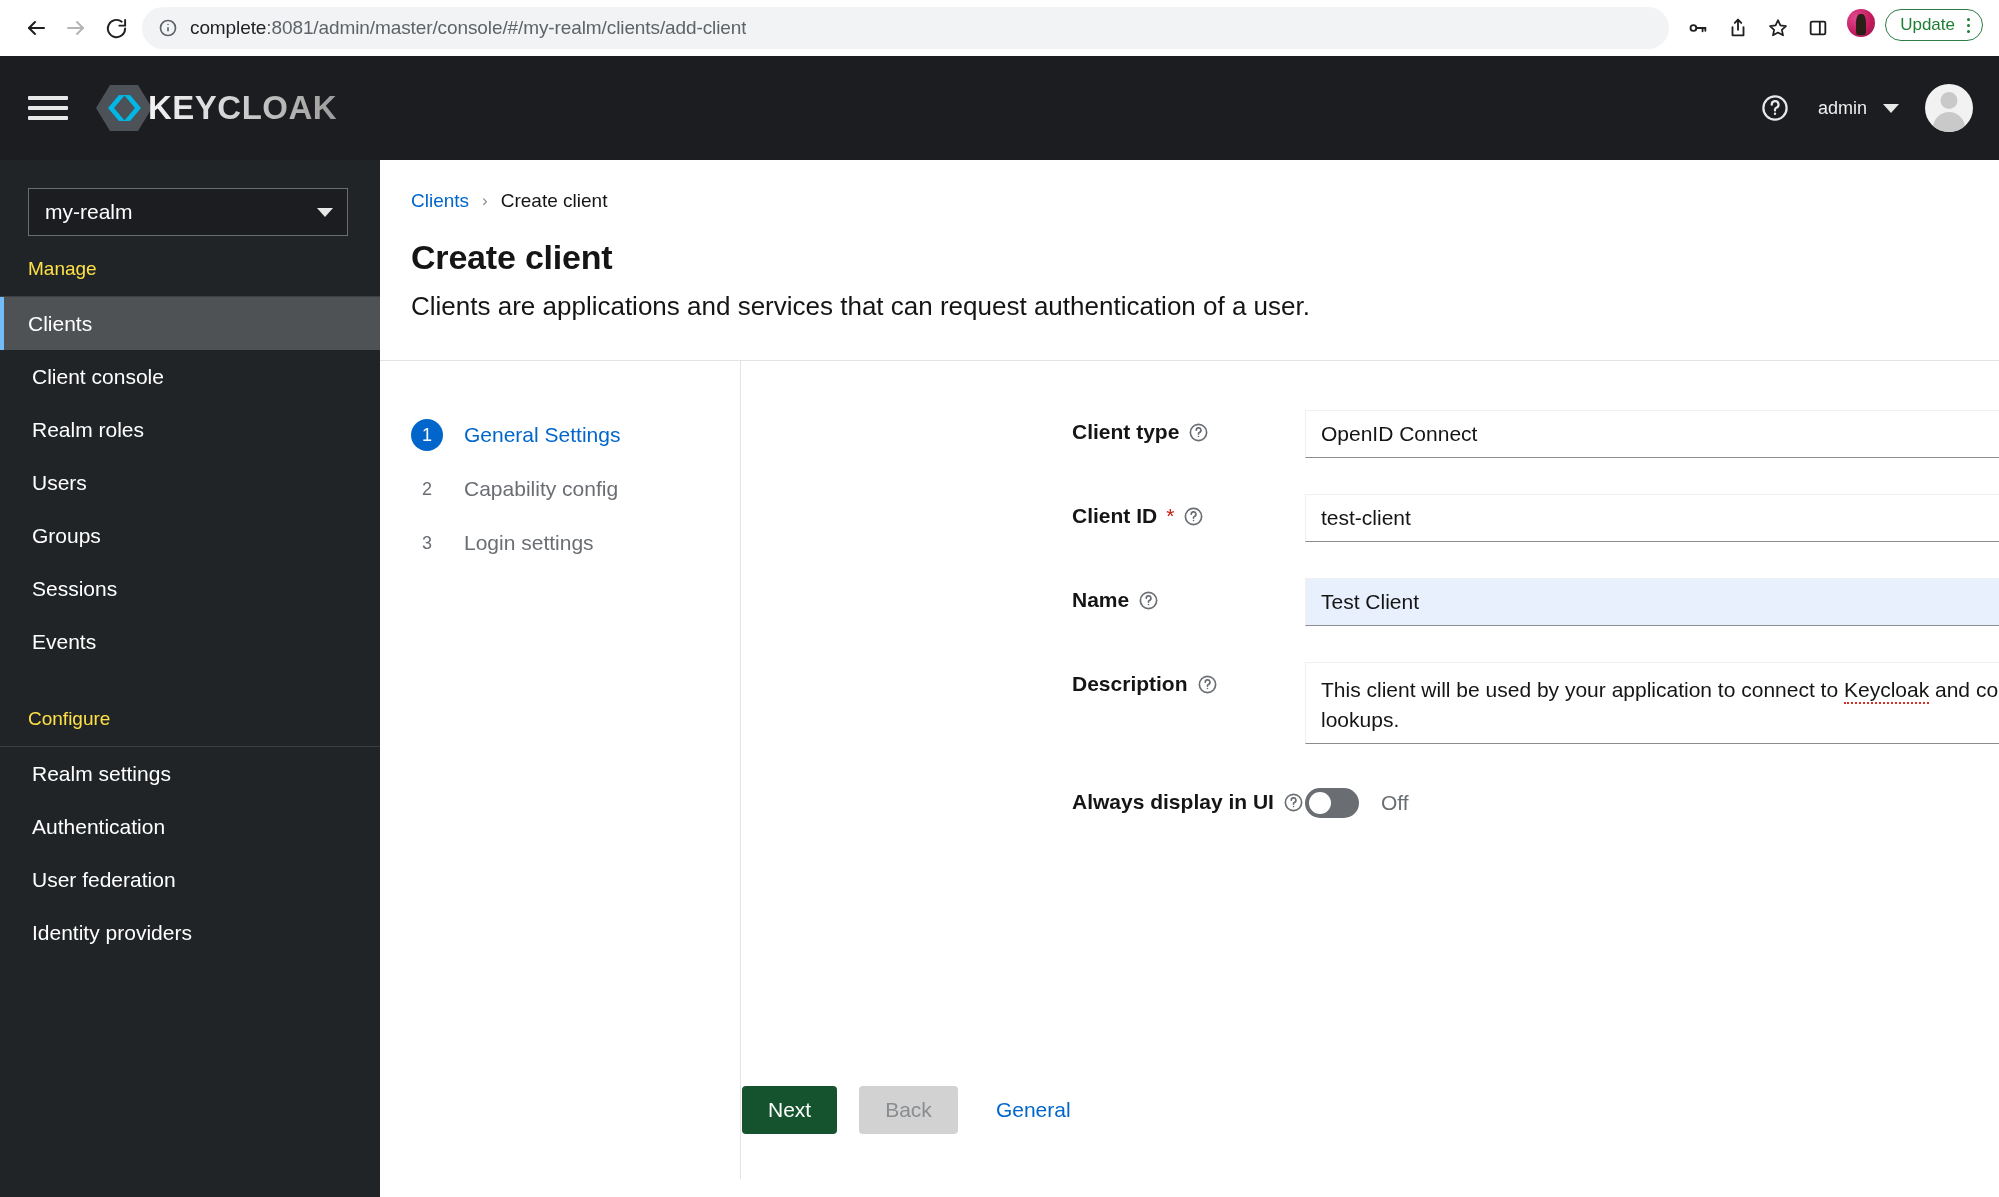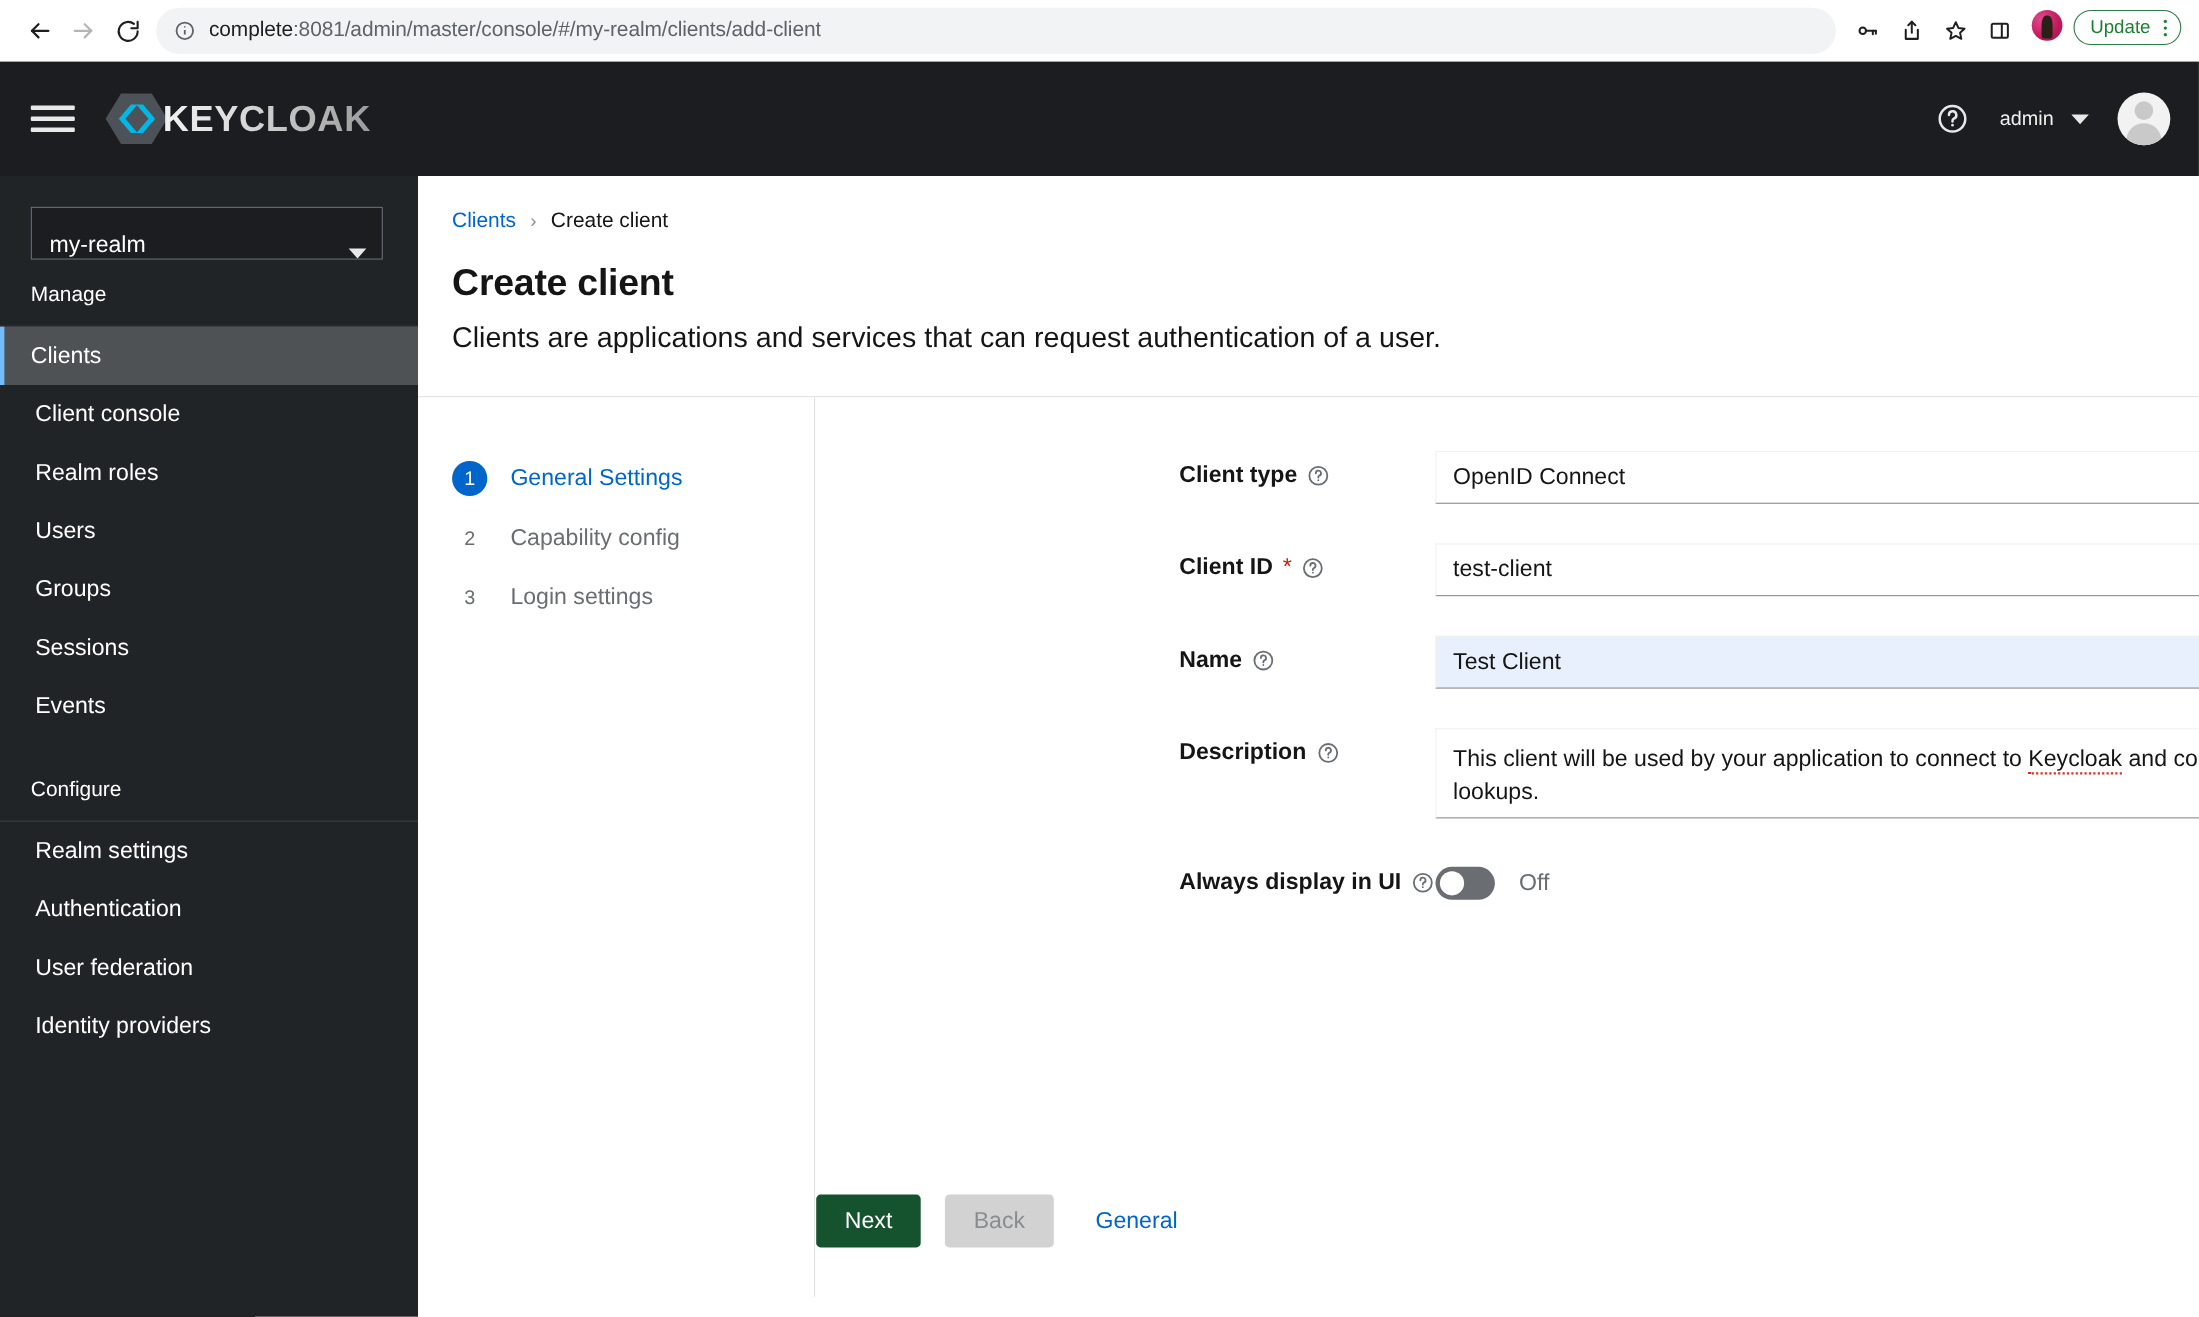--- a/index.html
+++ b/index.html
@@ -124,29 +124,29 @@
   .sidebar {
     position: absolute; top: 160px; left: 0;
     width: 380px; height: 1037px;
     background: #212427;
   }
   .realm-select {
     margin: 28px 32px 0 28px;
     height: 48px;
     background: #1b1d21;
     border: 1px solid #6a6e73;
-    display: flex; align-items: flex-end;
+    display: flex; align-items: center;
     padding: 0 14px 0 16px;
     color: #ffffff; font-size: 21px;
   }
   .realm-select .caret-down { margin-left: auto; }
 
   .nav-sep { height: 1px; background: #3c3f42; margin-top: 27px; }
   .nav-section {
-    color: #ffffff; font-size: 19px;
+    color: #fde047; font-size: 19px;
     padding: 22px 16px 16px 28px;
   }
   .nav-item {
     height: 53px;
     display: flex; align-items: center;
     padding-left: 28px;
     color: #ffffff; font-size: 21px;
     border-left: 4px solid transparent;
     box-sizing: border-box;
   }

